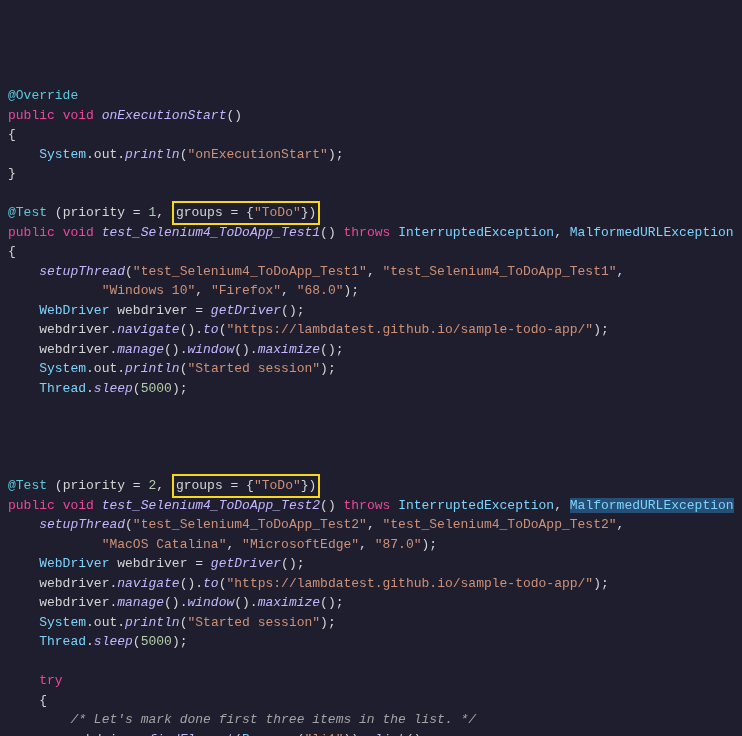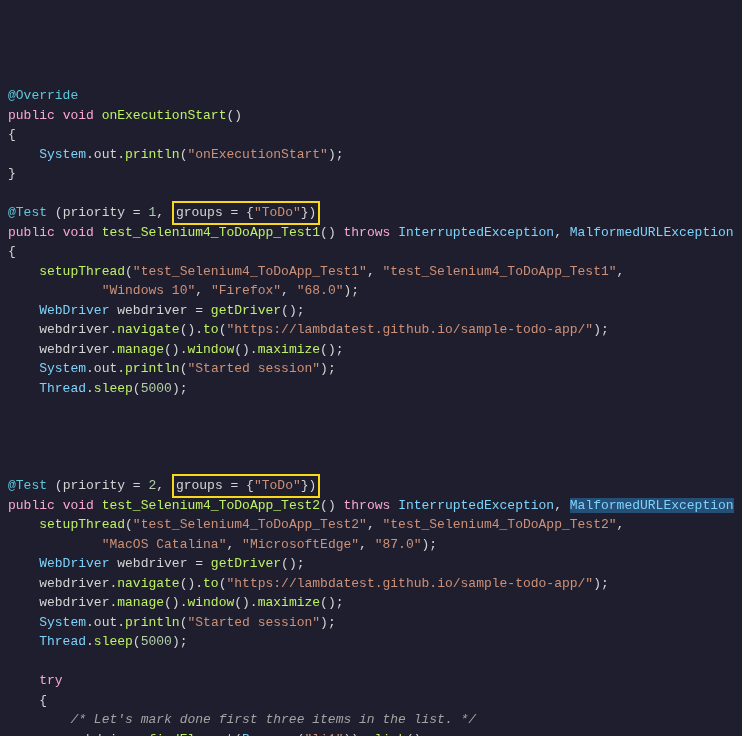--- a/index.html
+++ b/index.html
@@ -16,23 +16,23 @@
       padding: 8px;
       white-space: pre;
       width: 742px;
       height: 736px;
       overflow: hidden;
     }
     .code-line {
       display: block;
     }
     .annotation { color: #5ec9db; margin-top: 16px; }
-    .keyword { color: #f9a8d4; }
+    .keyword { color: #ec4899; }
     .type { color: #7dd3fc; }
-    .method-name { color: #bef264; }
+    .method-name { color: #c4b5fd; font-style: italic; }
     .plain { color: #d4d4d4; }
     .string { color: #ce9178; }
     .number { color: #b5cea8; }
     .comment { color: #a3a3a3; font-style: italic; }
     .url-underline { }
     .highlight-selection { background-color: #264f78; }
     .highlight-box {
       border: 2px solid #f9d71c;
       padding: 0 2px;
       display: inline-block;

